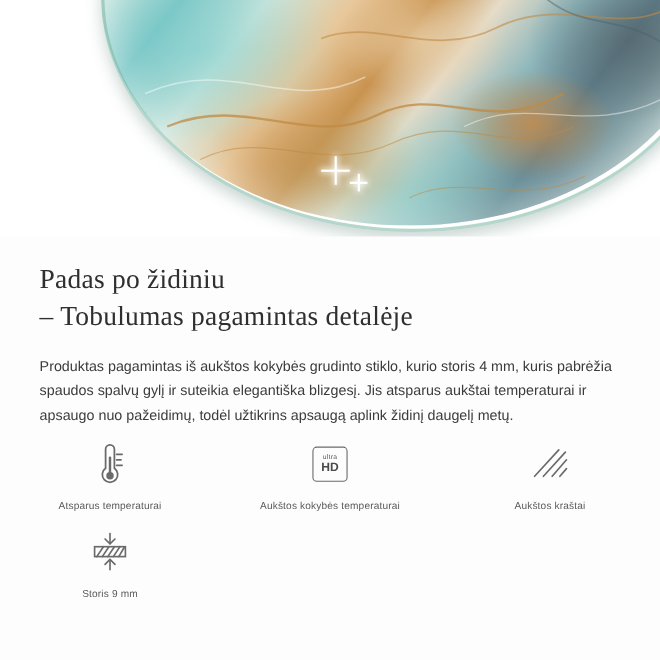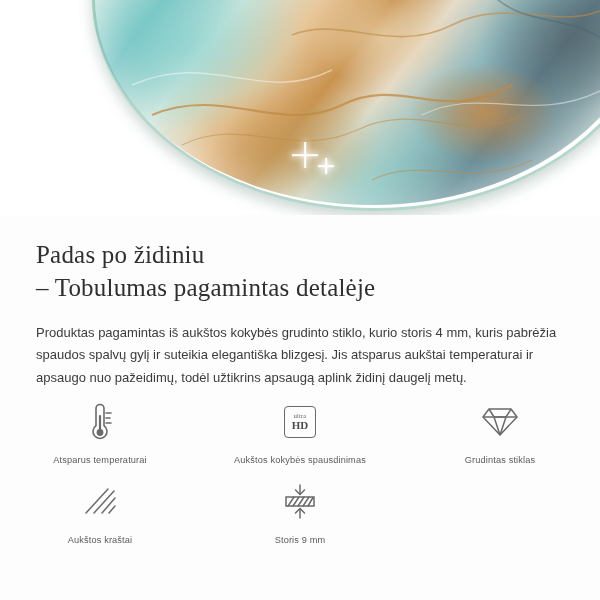--- a/index.html
+++ b/index.html
@@ -170,21 +170,20 @@
   .ultrahd-box {
     width: 30px;
     height: 30px;
     border: 1.6px solid #6a6a6a;
     border-radius: 4px;
     display: flex;
     flex-direction: column;
     align-items: center;
     justify-content: center;
     line-height: 1;
-    font-family: Liberation Serif, serif;
   }
   .ultrahd-box .u-top {
     font-size: 6.2px;
     color: #5a5a5a;
     letter-spacing: 0.2px;
   }
   .ultrahd-box .u-bot {
     font-size: 11px;
     font-weight: bold;
     color: #4a4a4a;
@@ -245,36 +244,24 @@
       <div class="feature-label">Atsparus temperaturai</div>
     </div>
 
     <div class="feature">
       <div class="feature-icon">
         <div class="ultrahd-box">
           <span class="u-top">ultra</span>
           <span class="u-bot">HD</span>
         </div>
       </div>
-      <div class="feature-label">Aukštos kokybės spausdinimas</div>
-    </div>
-
-
-    <div class="feature">
-      <div class="feature-icon">
-        <svg width="38" height="34" viewBox="0 0 38 34" fill="none" stroke="#6a6a6a" stroke-width="1.5" stroke-linejoin="round">
-          <path d="M8 4 H30 L36 12 L19 30 L2 12 Z"></path>
-          <path d="M2 12 H36"></path>
-          <path d="M8 4 L13 12 L19 30"></path>
-          <path d="M30 4 L25 12 L19 30"></path>
-          <path d="M13 12 H25"></path>
-        </svg>
-      </div>
-      <div class="feature-label">Grudintas stiklas</div>
-    </div>
+      <div class="feature-label">Aukštos kokybės temperaturai</div>
+    </div>
+
+
 
     <div class="feature">
       <div class="feature-icon">
         <svg width="36" height="34" viewBox="0 0 36 34" fill="none" stroke="#6a6a6a" stroke-width="1.5" stroke-linecap="round">
           <path d="M4 28 L26 4"></path>
           <path d="M12 28 L32 6"></path>
           <path d="M20 28 L33 13"></path>
           <path d="M27 28 L33 21"></path>
         </svg>
       </div>

